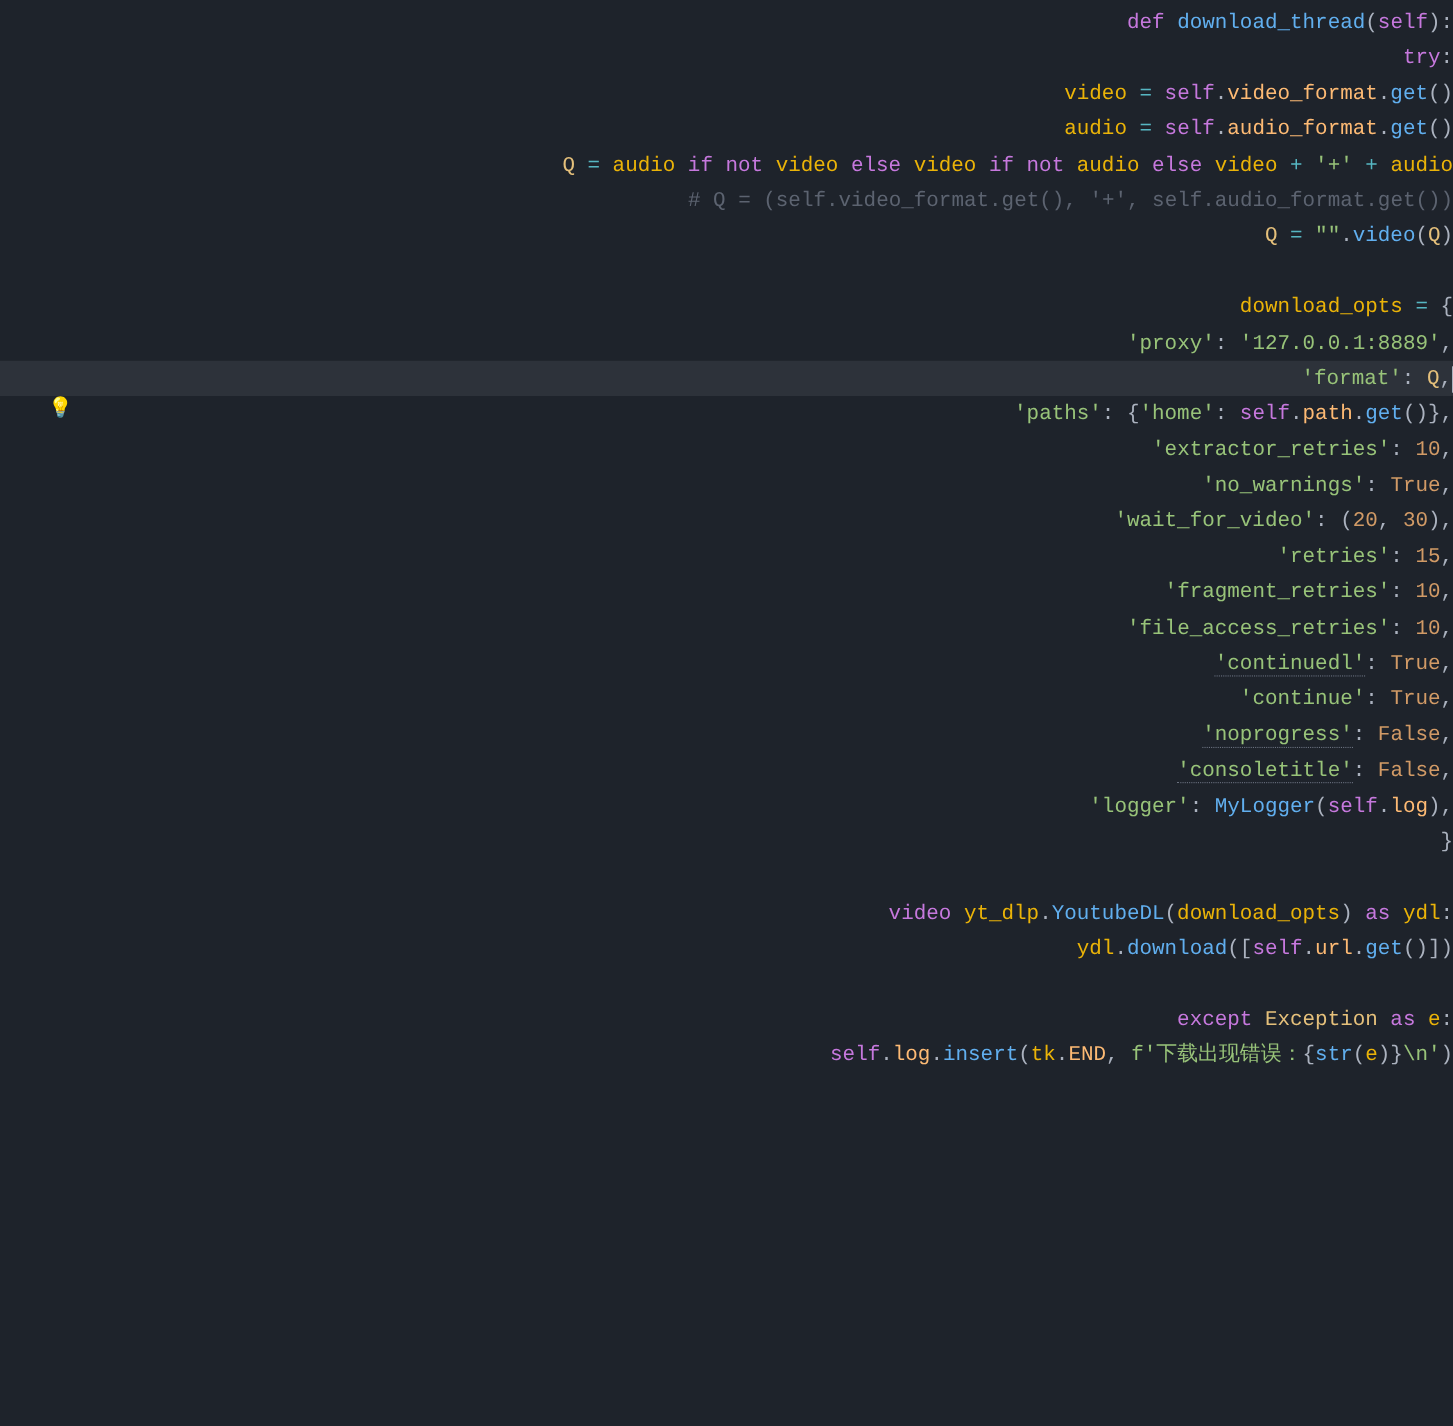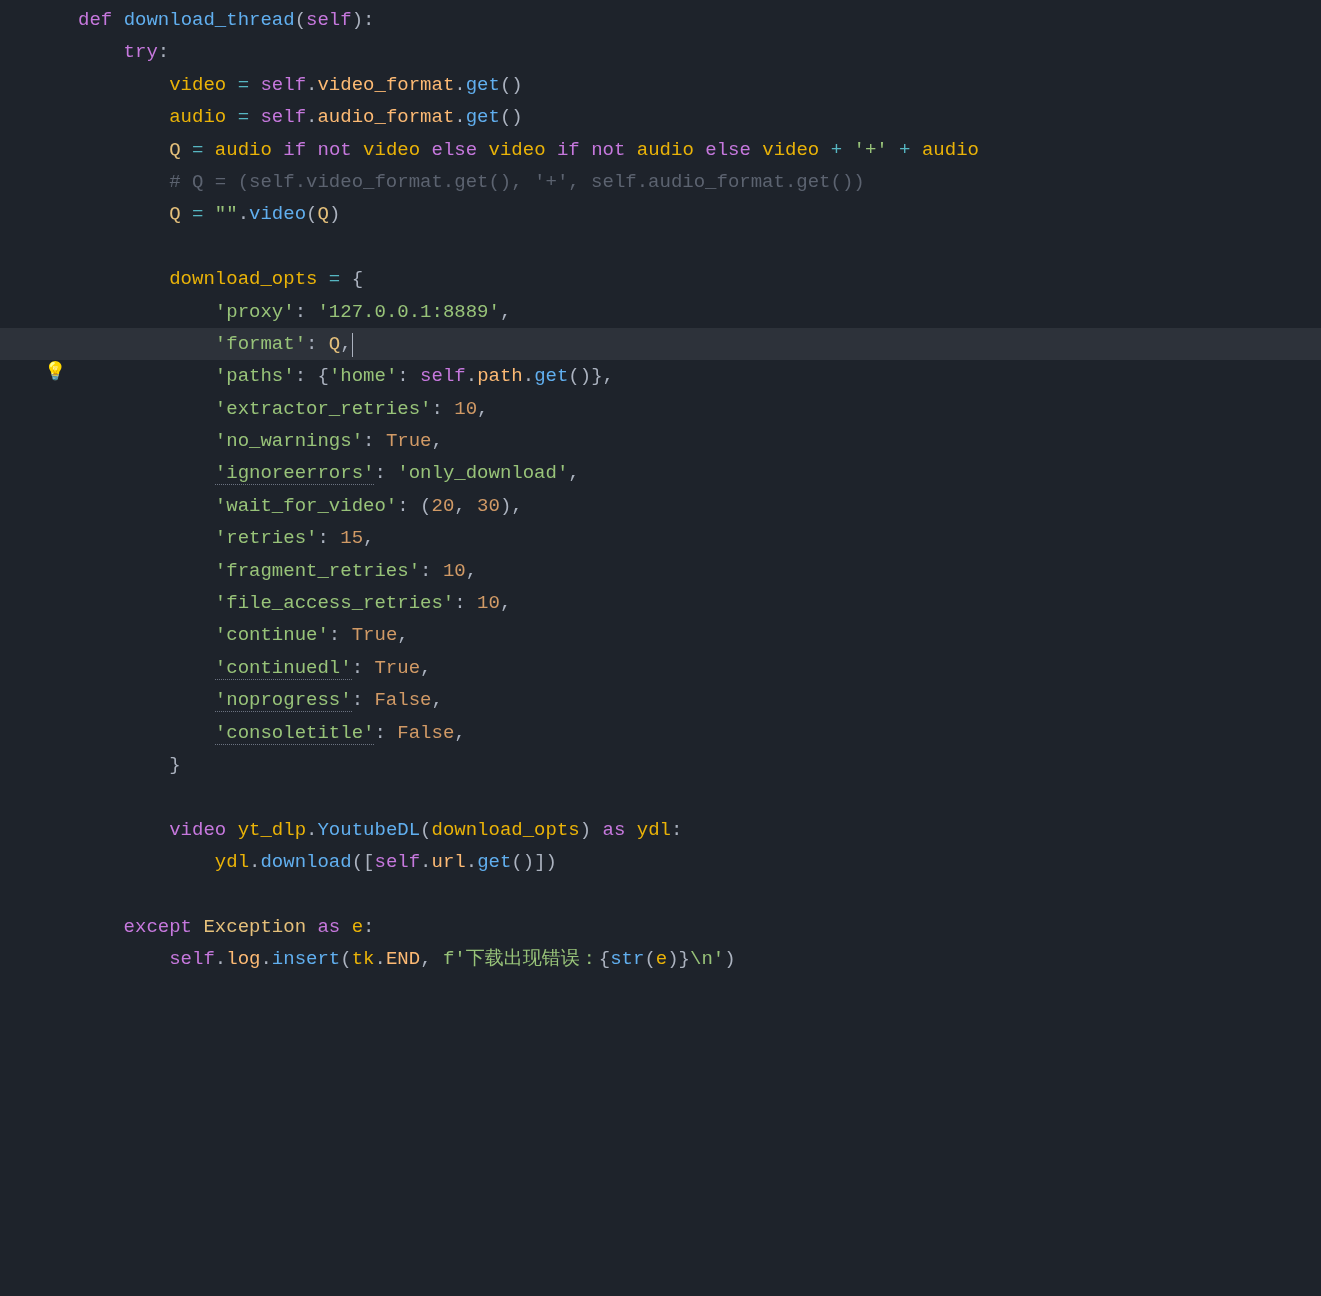--- a/index.html
+++ b/index.html
@@ -26,20 +26,21 @@
   .bulb {
     position: absolute;
     left: 44px;
     top: 356px;
     font-size: 18px;
     cursor: pointer;
   }
   .code {
     padding-left: 78px;
     position: relative;
+    text-align: right;
   }
   .line {
     white-space: pre;
     height: 32.4px;
     position: relative;
   }
   .line.hl {
     background: #2d323a;
     margin-left: -78px;
     padding-left: 78px;
@@ -102,38 +103,38 @@
     <div class="line">            <span class="str">'proxy'</span><span class="punc">:</span> <span class="str">'127.0.0.1:8889'</span><span class="punc">,</span></div>
 
     <div class="line hl">            <span class="str">'format'</span><span class="punc">:</span> <span class="var">Q</span><span class="punc">,</span><span class="caret"></span></div>
 
     <div class="line">            <span class="str">'paths'</span><span class="punc">:</span> <span class="punc">{</span><span class="str">'home'</span><span class="punc">:</span> <span class="self">self</span><span class="punc">.</span><span class="attr">path</span><span class="punc">.</span><span class="call">get</span><span class="punc">()},</span></div>
 
     <div class="line">            <span class="str">'extractor_retries'</span><span class="punc">:</span> <span class="num">10</span><span class="punc">,</span></div>
 
     <div class="line">            <span class="str">'no_warnings'</span><span class="punc">:</span> <span class="bool">True</span><span class="punc">,</span></div>
 
-    <div class="line">            <span class="str warn">'ignoreerrors'</span><span class="punc">:</span> <span class="str">'only_download'</span><span class="punc">,</span></div>
 
     <div class="line">            <span class="str">'wait_for_video'</span><span class="punc">:</span> <span class="punc">(</span><span class="num">20</span><span class="punc">,</span> <span class="num">30</span><span class="punc">),</span></div>
 
     <div class="line">            <span class="str">'retries'</span><span class="punc">:</span> <span class="num">15</span><span class="punc">,</span></div>
 
     <div class="line">            <span class="str">'fragment_retries'</span><span class="punc">:</span> <span class="num">10</span><span class="punc">,</span></div>
 
     <div class="line">            <span class="str">'file_access_retries'</span><span class="punc">:</span> <span class="num">10</span><span class="punc">,</span></div>
 
+    <div class="line">            <span class="str warn">'continuedl'</span><span class="punc">:</span> <span class="bool">True</span><span class="punc">,</span></div>
+
     <div class="line">            <span class="str">'continue'</span><span class="punc">:</span> <span class="bool">True</span><span class="punc">,</span></div>
-
-    <div class="line">            <span class="str warn">'continuedl'</span><span class="punc">:</span> <span class="bool">True</span><span class="punc">,</span></div>
 
     <div class="line">            <span class="str warn">'noprogress'</span><span class="punc">:</span> <span class="bool">False</span><span class="punc">,</span></div>
 
     <div class="line">            <span class="str warn">'consoletitle'</span><span class="punc">:</span> <span class="bool">False</span><span class="punc">,</span></div>
 
+    <div class="line">            <span class="str">'logger'</span><span class="punc">:</span> <span class="call">MyLogger</span><span class="punc">(</span><span class="self">self</span><span class="punc">.</span><span class="attr">log</span><span class="punc">),</span></div>
 
     <div class="line">        <span class="punc">}</span></div>
 
     <div class="line"> </div>
 
     <div class="line">        <span class="kw">video</span> <span class="id">yt_dlp</span><span class="punc">.</span><span class="call">YoutubeDL</span><span class="punc">(</span><span class="id">download_opts</span><span class="punc">)</span> <span class="kw">as</span> <span class="id">ydl</span><span class="punc">:</span></div>
 
     <div class="line">            <span class="id">ydl</span><span class="punc">.</span><span class="call">download</span><span class="punc">([</span><span class="self">self</span><span class="punc">.</span><span class="attr">url</span><span class="punc">.</span><span class="call">get</span><span class="punc">()])</span></div>
 
     <div class="line"> </div>

